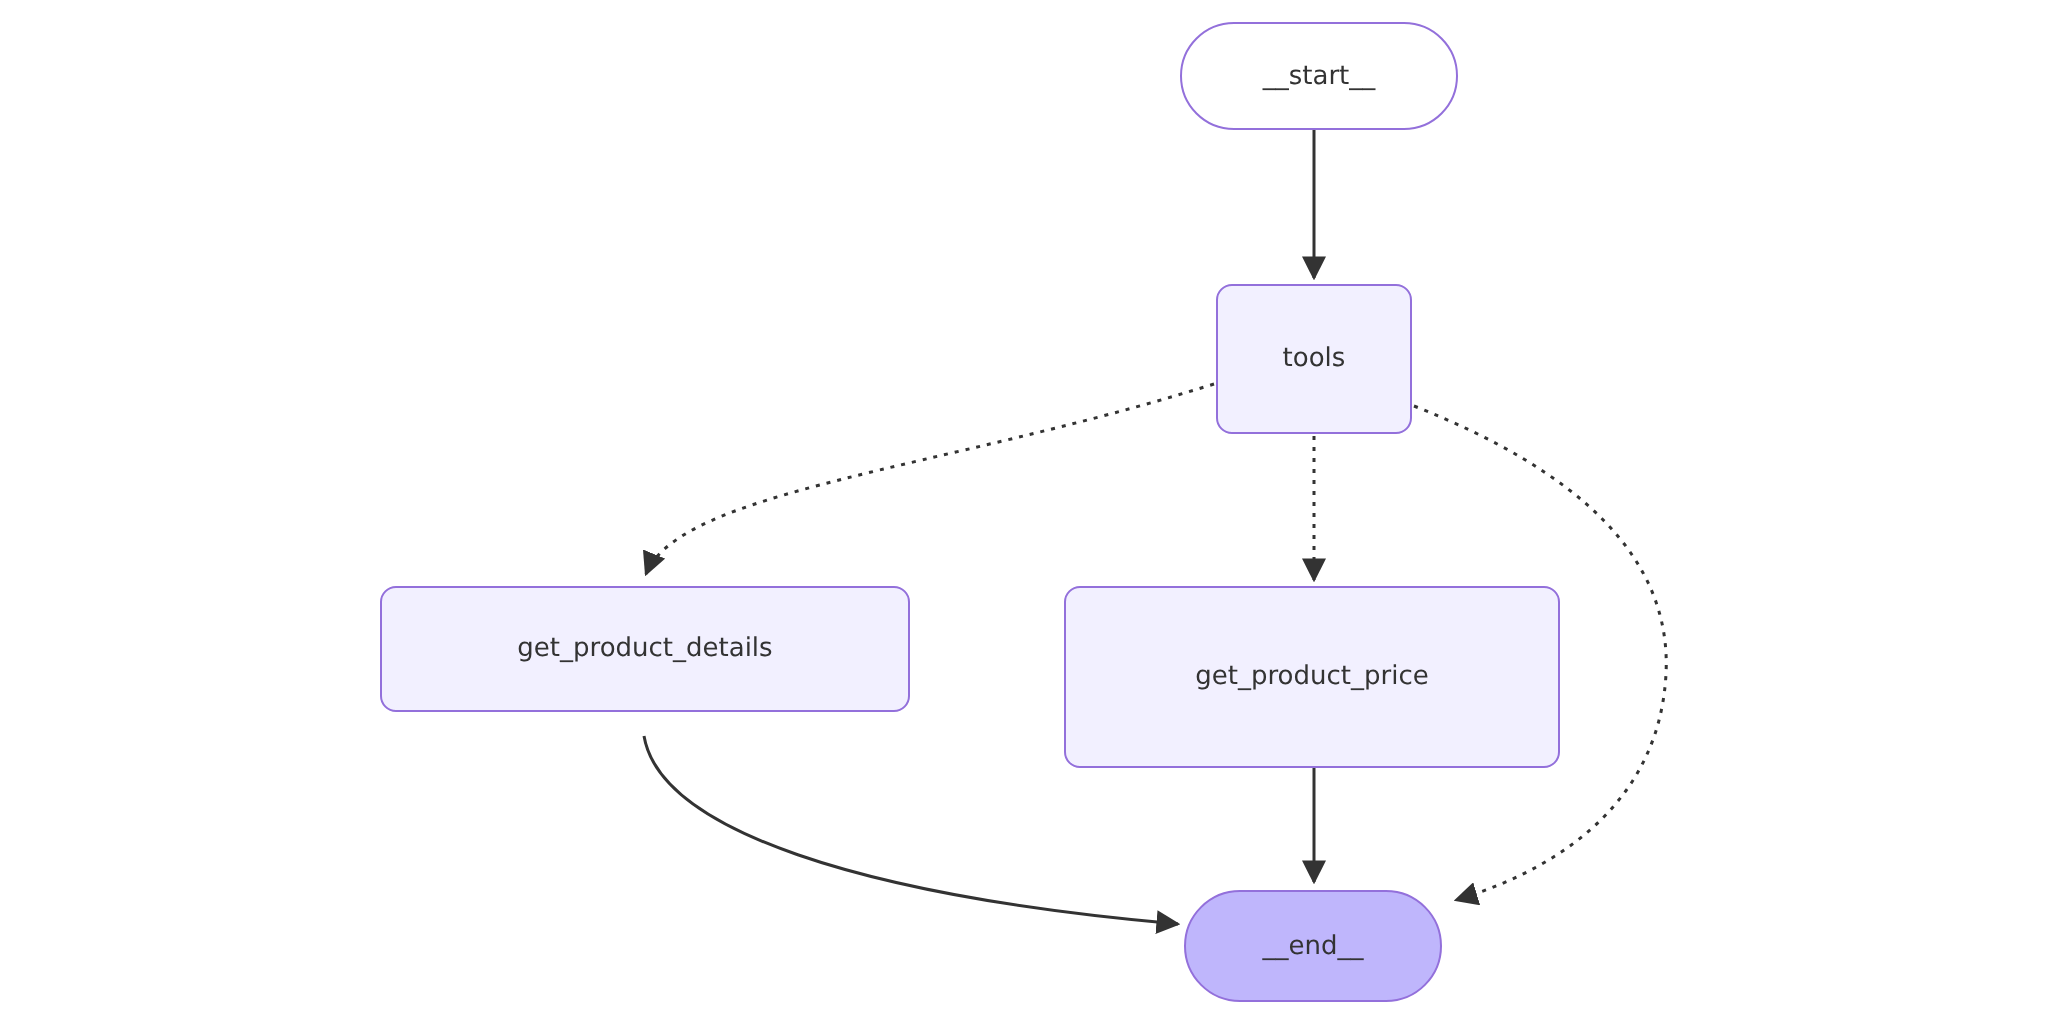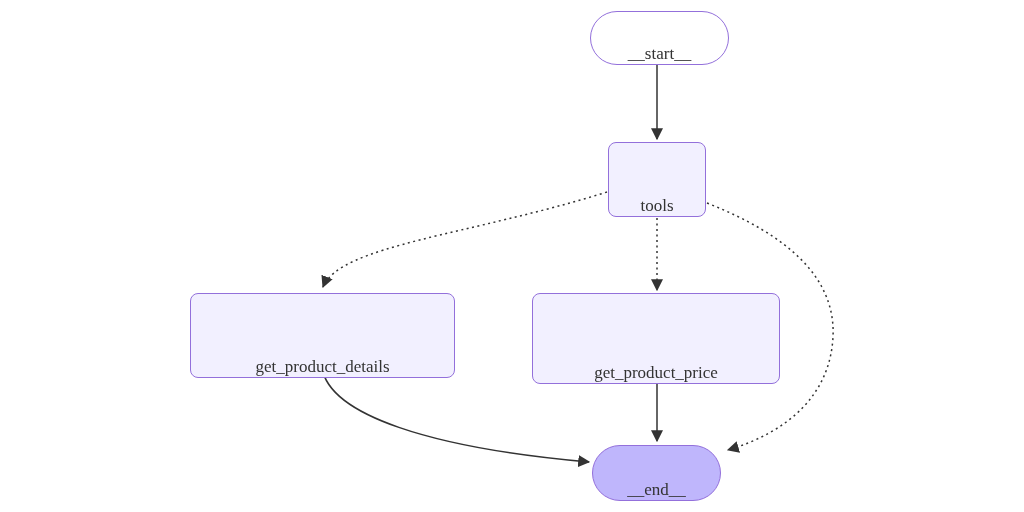--- a/index.html
+++ b/index.html
@@ -35,43 +35,42 @@
   .edge.dotted {
     stroke-dasharray: 2 3.5;
   }
   .arrowhead {
     fill: var(--edge);
     stroke: none;
   }
   .node {
     position: absolute;
     display: flex;
-    align-items: flex-end;
+    align-items: center;
     justify-content: center;
     background: var(--node-fill);
     border: 1.5px solid var(--node-border);
     color: var(--text);
-    font-size: 17px;
+    font-size: 13px;
     white-space: nowrap;
-    font-family: Liberation Serif, serif;
   }
   .node.pill { border-radius: 28px; }
   .node.rect { border-radius: 8px; }
   .node.start-node {
     left: 590px; top: 11px;
     width: 139px; height: 54px;
     background: var(--background);
   }
   .node.tools-node {
     left: 608px; top: 142px;
     width: 98px; height: 75px;
   }
   .node.details-node {
     left: 190px; top: 293px;
-    width: 265px; height: 85px;
+    width: 265px; height: 63px;
   }
   .node.price-node {
     left: 532px; top: 293px;
     width: 248px; height: 91px;
   }
   .node.end-node {
     left: 592px; top: 445px;
     width: 129px; height: 56px;
     background: var(--end-fill);
   }

